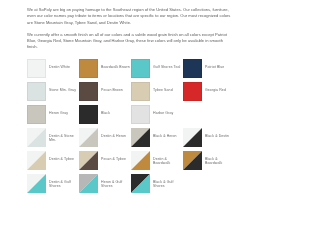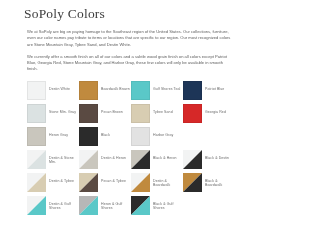--- a/index.html
+++ b/index.html
@@ -85,21 +85,20 @@
   }
   .duo-row {
     margin-bottom: 4px;
   }
 </style>
 </head>
 <body>
 
 <div class="page">
 
-  <h1 class="page-title">SoPoly Colors</h1>
 
   <div class="intro">
     <p>We at SoPoly are big on paying homage to the Southeast region of the United States. Our collections, furniture, even our color names pay tribute to items or locations that are specific to our region. Our most recognized colors are Stone Mountain Gray, Tybee Sand, and Destin White.</p>
     <p>We currently offer a smooth finish on all of our colors and a subtle wood grain finish on all colors except Patriot Blue, Georgia Red, Stone Mountain Gray, and Harbor Gray, these few colors will only be available in smooth finish.</p>
   </div>
 
   <div class="swatch-area">
     <div id="solid-rows-container">
         <div class="swatch-row">
           <div class="swatch-cell">

